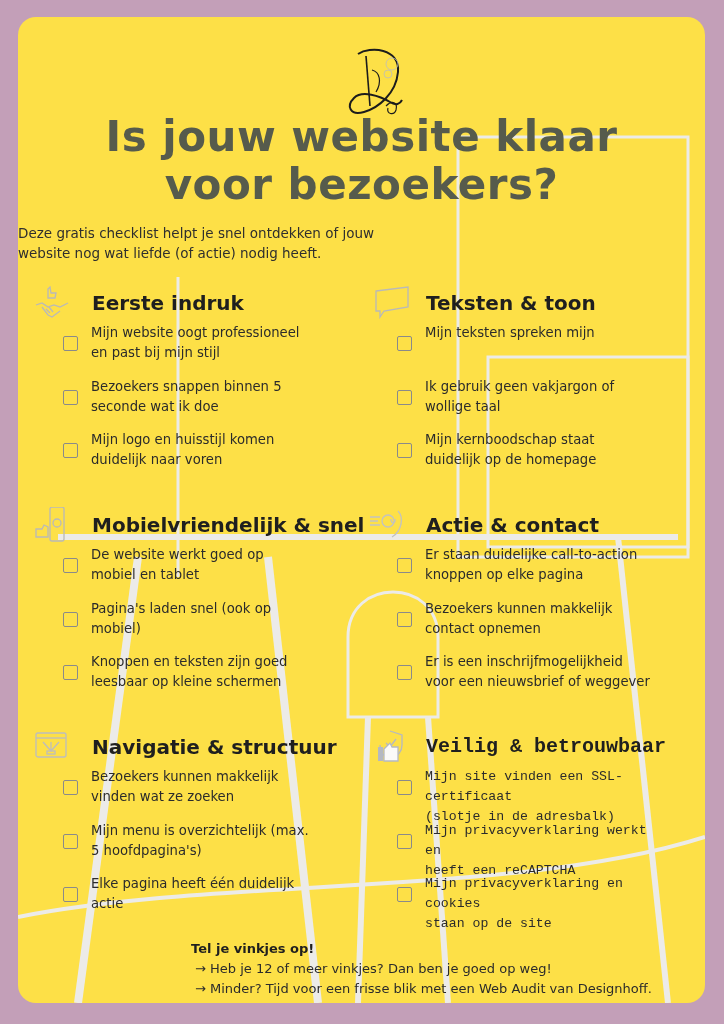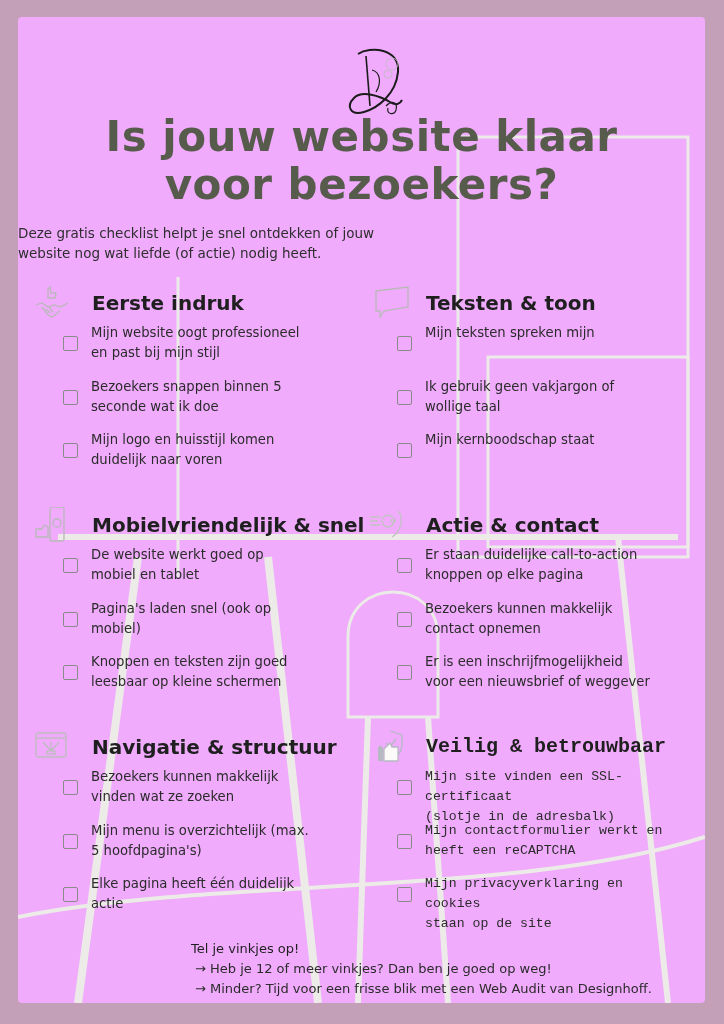--- a/index.html
+++ b/index.html
@@ -4,21 +4,21 @@
 <style>
   html, body { margin:0; padding:0; }
   body {
     width:724px; height:1024px; overflow:hidden;
     background:#c39fb8;
     font-family:"DejaVu Sans", sans-serif;
     position:relative;
   }
   .card {
     position:absolute; left:18px; top:17px; width:687px; height:986px;
-    background:#f0abfc; border-radius:4px; overflow:hidden;
+    background:#fde047; border-radius:18px; overflow:hidden;
   }
   .bg-deco { position:absolute; inset:0; pointer-events:none; }
   .logo { position:absolute; left:322px; top:25px; width:70px; height:80px; }
   .title {
     position:absolute; left:0; right:0; top:96px;
     text-align:center; color:#565b4c; font-weight:bold;
     font-size:42px; line-height:48px; letter-spacing:0.5px;
   }
   .intro {
     position:absolute; left:0; right:0; top:206px;
@@ -36,21 +36,21 @@
     position:absolute; left:27px; top:13px; width:15px; height:15px;
     border:1.6px solid #8a8a8a; border-radius:2px; box-sizing:border-box; background:transparent;
   }
   .item-text {
     position:absolute; left:55px; top:0; width:240px;
     font-size:13.2px; line-height:20px; color:#2b2b2b;
   }
   .footer {
     position:absolute; left:173px; top:922px; font-size:13px; line-height:20px; color:#2b2b2b;
   }
-  .footer .ft-title { font-weight:normal; color:#1f1f1f; }
+  .footer .ft-title { font-weight:bold; color:#1f1f1f; }
   .footer .ft-line { padding-left:4px; }
 </style>
 </head>
 <body>
 
 <div class="card">
 
   <svg class="bg-deco" width="687" height="986" viewBox="0 0 687 986">
     <g fill="none" stroke="#ecebe8" stroke-width="3">
       <rect x="440" y="120" width="230" height="420"></rect>
@@ -138,20 +138,21 @@
       <div class="cb"></div>
       <div class="item-text">
         <div>Ik gebruik geen vakjargon of</div>
         <div>wollige taal</div>
       </div>
     </div>
     <div class="item">
       <div class="cb"></div>
       <div class="item-text">
         <div>Mijn kernboodschap staat</div>
+        <div>duidelijk op de homepage</div>
       </div>
     </div>
   </div>
 
   <div class="section" style="left:18px; top:494px;">
     <div class="sec-head">
       <svg class="sec-icon" viewBox="0 0 36 36">
         <g fill="none" stroke="#b9b9b9" stroke-width="1.3">
           <rect x="16" y="0" width="14" height="34" rx="2"></rect>
           <circle cx="23" cy="16" r="4"></circle>
@@ -268,21 +269,21 @@
     <div class="item">
       <div class="cb"></div>
       <div class="item-text">
         <div>Mijn site vinden een SSL- certificaat</div>
         <div>(slotje in de adresbalk)</div>
       </div>
     </div>
     <div class="item">
       <div class="cb"></div>
       <div class="item-text">
-        <div>Mijn contactformulier werkt en</div>
+        <div>Mijn privacyverklaring werkt en</div>
         <div>heeft een reCAPTCHA</div>
       </div>
     </div>
     <div class="item">
       <div class="cb"></div>
       <div class="item-text">
         <div>Mijn privacyverklaring en cookies</div>
         <div>staan op de site</div>
       </div>
     </div>

